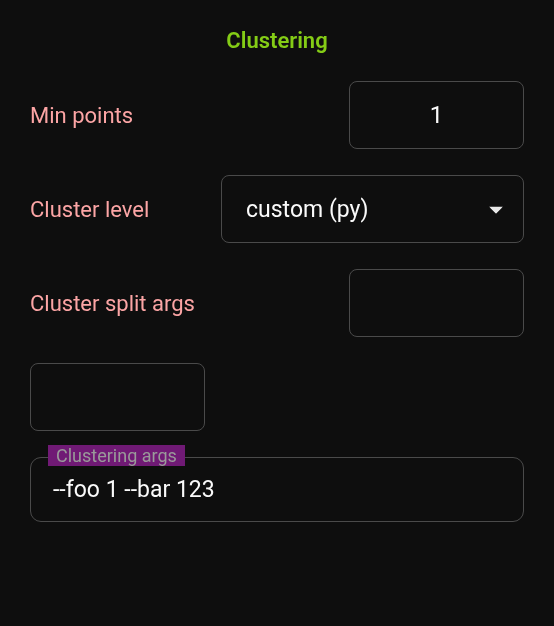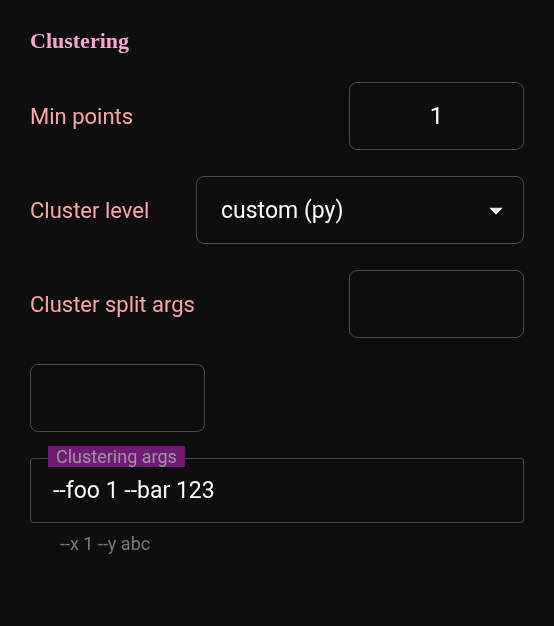--- a/index.html
+++ b/index.html
@@ -9,26 +9,25 @@
     }
     body {
       background: #0e0e0e;
       color: #e8e8e8;
       font-family: -apple-system, BlinkMacSystemFont, "Segoe UI", Roboto, sans-serif;
       width: 554px;
       height: 626px;
       padding: 28px 30px;
     }
     .section-title {
-      text-align: left;
+      text-align: center;
       font-size: 22px;
       font-weight: 600;
-      color: #f9a8d4;
+      color: #84cc16;
       margin-bottom: 28px;
-      font-family: Liberation Serif, serif;
     }
     .row {
       display: flex;
       align-items: center;
       justify-content: space-between;
       margin-bottom: 26px;
     }
     .label {
       font-size: 22px;
       color: #fca5a5;
@@ -41,21 +40,21 @@
       border: 1px solid #4a4a4a;
       border-radius: 8px;
       color: #fafafa;
       font-size: 24px;
       padding: 0 20px;
       font-family: inherit;
       text-align: center;
     }
     .select-box {
       position: relative;
-      width: 328px;
+      width: 303px;
       height: 68px;
       border: 1px solid #4a4a4a;
       border-radius: 8px;
       display: flex;
       align-items: center;
       padding: 0 48px 0 24px;
       cursor: pointer;
     }
     .select-value {
       font-size: 23px;
@@ -67,21 +66,21 @@
       top: 50%;
       transform: translateY(-50%);
     }
     .fieldset-wrap {
       position: relative;
       margin-top: 12px;
       margin-bottom: 10px;
     }
     .fieldset-box {
       border: 1px solid #4a4a4a;
-      border-radius: 3px;
+      border-radius: 11px;
       padding: 18px 22px;
     }
     .fieldset-legend {
       position: absolute;
       top: -12px;
       left: 18px;
       background: #701a75;
       padding: 0 8px;
       font-size: 18px;
       color: #9a9a9a;
@@ -135,15 +134,14 @@
     <input class="input-box" type="text" value="" style="">
   </div>
 
   <div class="fieldset-wrap">
     <span class="fieldset-legend">Clustering args</span>
     <div class="fieldset-box">
       <input class="args-input" type="text" value="--foo 1 --bar 123" style="">
     </div>
   </div>
 
-  <div class="helper-text">--x 1 --y abc</div>
 
 </div>
 
 </body></html>

